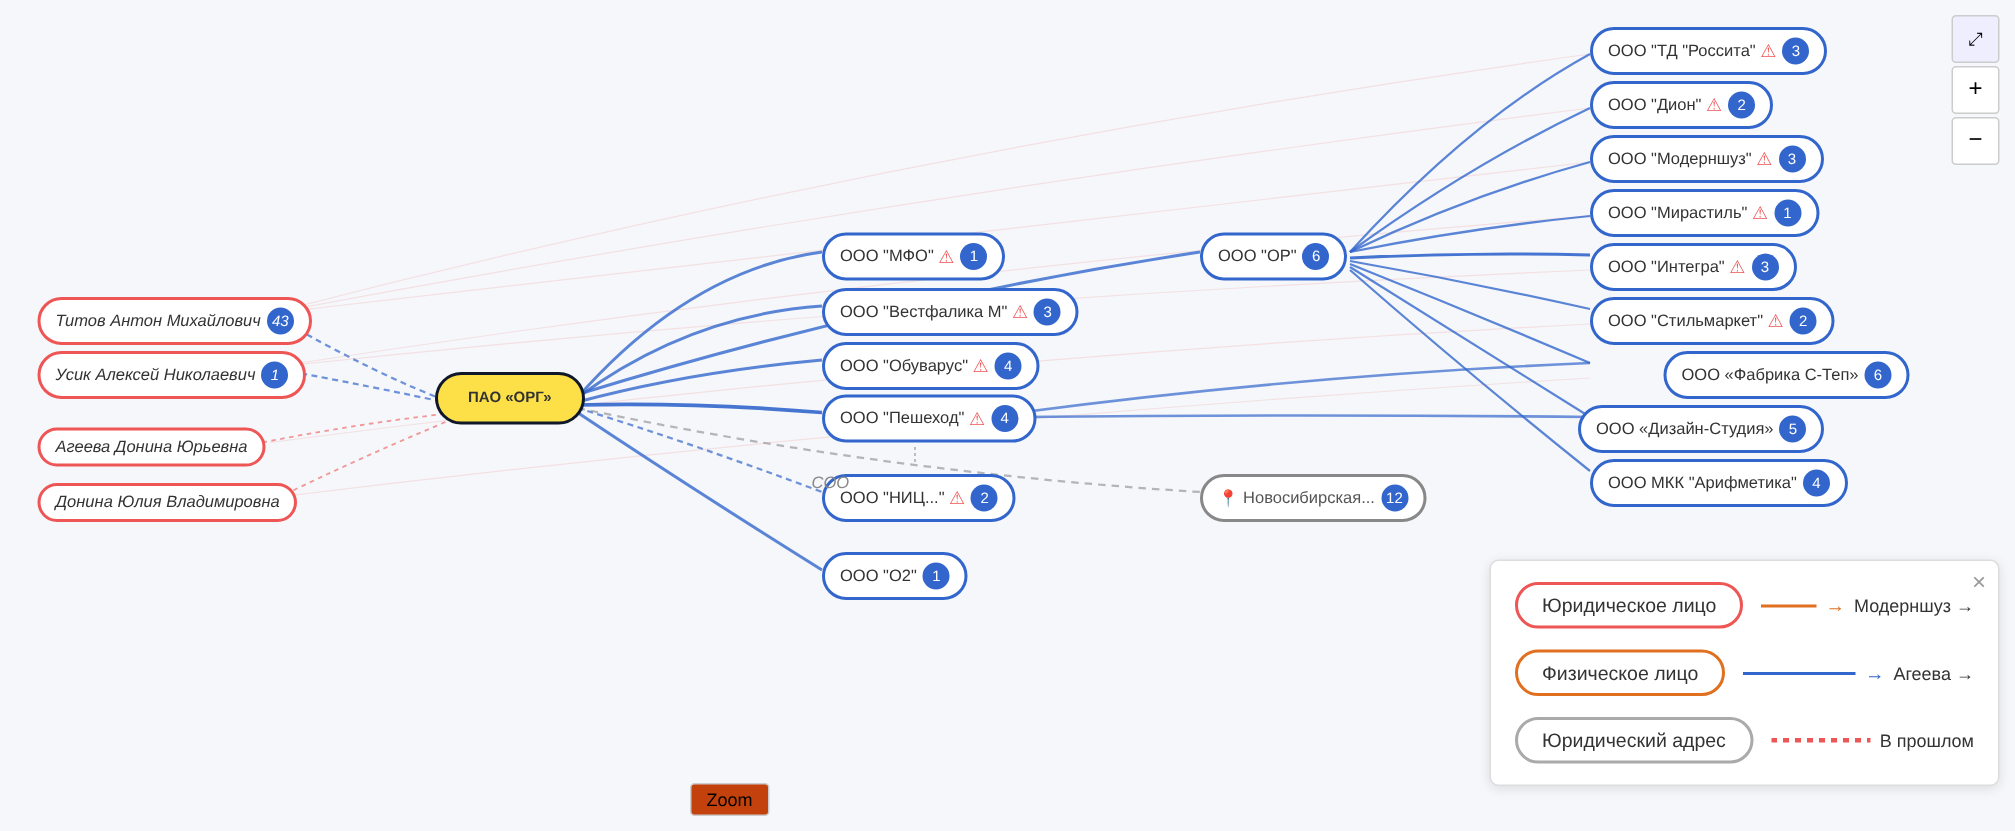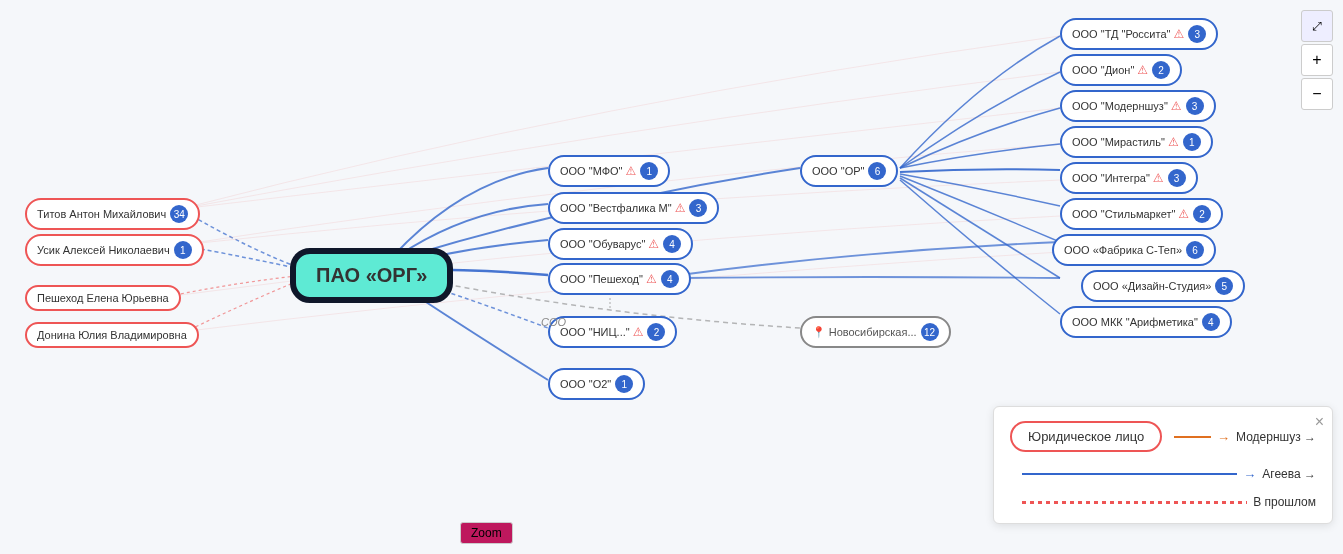--- a/index.html
+++ b/index.html
@@ -112,54 +112,55 @@
       color: #999;
       background: none;
       border: none;
     }
 
     
     .zoom-btn {
       position: absolute;
       bottom: 10px;
       left: 460px;
-      background: #be185d;
+      background: #c2410c;
       border: 1px solid #ccc;
       padding: 3px 10px;
       font-size: 12px;
       border-radius: 3px;
       cursor: pointer;
       z-index: 10;
     }
 
     
     .node {
       position: absolute;
       border-radius: 20px;
       display: flex;
       align-items: center;
       justify-content: center;
       font-size: 12px;
       white-space: nowrap;
       z-index: 5;
     }
     .node-center {
-      border: 6px solid #0f172a;
-      background: #5eead4;
+      border: 2px solid #0f172a;
+      background: #fde047;
       color: #333;
       padding: 10px 20px;
-      font-size: 20px;
+      font-size: 10px;
       font-weight: bold;
     }
     .node-person {
       border: 2px solid #e55;
       background: white;
       color: #333;
       padding: 5px 10px;
       font-size: 11px;
+      font-style: italic;
     }
     .node-company {
       border: 2px solid #3366cc;
       background: white;
       color: #333;
       padding: 5px 10px;
       font-size: 11px;
     }
     .badge {
       display: inline-flex;
@@ -243,28 +244,28 @@
 <div class="node node-center" style="top:248px; left:290px;">
   <span>ПАО «ОРГ»</span>
 </div>
 
 <div class="coo-label" style="top:316px; left:541px;font-style:italic;">
   <span>COO</span>
 </div>
 
 <div class="node node-person" style="top:198px; left:25px;">
   <span>Титов Антон Михайлович</span>
-  <span class="badge">34</span>
+  <span class="badge">43</span>
 </div>
 <div class="node node-person" style="top:234px; left:25px;">
   <span>Усик Алексей Николаевич</span>
   <span class="badge">1</span>
 </div>
 <div class="node node-person" style="top:285px; left:25px;">
-  <span>Пешеход Елена Юрьевна</span>
+  <span>Агеева Донина Юрьевна</span>
 </div>
 <div class="node node-person" style="top:322px; left:25px;align-items:center;">
   <span>Донина Юлия Владимировна</span>
 </div>
 
 <div class="node node-company" style="top:155px; left:548px;">
   <span>ООО "МФО"</span>
   <span class="warn-icon">⚠</span>
   <span class="badge">1</span>
 </div>
@@ -327,25 +328,25 @@
 <div class="node node-company" style="top:162px; left:1060px;">
   <span>ООО "Интегра"</span>
   <span class="warn-icon">⚠</span>
   <span class="badge">3</span>
 </div>
 <div class="node node-company" style="top:198px; left:1060px;">
   <span>ООО "Стильмаркет"</span>
   <span class="warn-icon">⚠</span>
   <span class="badge">2</span>
 </div>
-<div class="node node-company" style="top:234px; left:1052px;">
+<div class="node node-company" style="top:234px; left:1109px;">
   <span>ООО «Фабрика С-Теп»</span>
   <span class="badge">6</span>
 </div>
-<div class="node node-company" style="top:270px; left:1081px;">
+<div class="node node-company" style="top:270px; left:1052px;">
   <span>ООО «Дизайн-Студия»</span>
   <span class="badge">5</span>
 </div>
 <div class="node node-company" style="top:306px; left:1060px;">
   <span>ООО МКК "Арифметика"</span>
   <span class="badge">4</span>
 </div>
 
 <div class="map-controls">
   <button class="fit-btn">⤢</button>
@@ -363,26 +364,32 @@
       <span>Юридическое лицо</span>
     </div>
     <div class="legend-line-area">
       <div class="legend-line solid-orange"></div>
       <span class="legend-arrow">→</span>
       <span class="legend-label">Модерншуз →</span>
     </div>
   </div>
 
   <div class="legend-row">
+    <div class="legend-node orange-border">
+      <span>Физическое лицо</span>
+    </div>
     <div class="legend-line-area">
       <div class="legend-line solid-blue"></div>
       <span class="legend-arrow legend-arrow-blue">→</span>
       <span class="legend-label">Агеева →</span>
     </div>
   </div>
 
   <div class="legend-row">
+    <div class="legend-node" style="border-color:#aaa;">
+      <span>Юридический адрес</span>
+    </div>
     <div class="legend-line-area">
       <div class="legend-line dotted-red"></div>
       <span class="legend-label">В прошлом</span>
     </div>
   </div>
 </div>
 
 </body></html>

